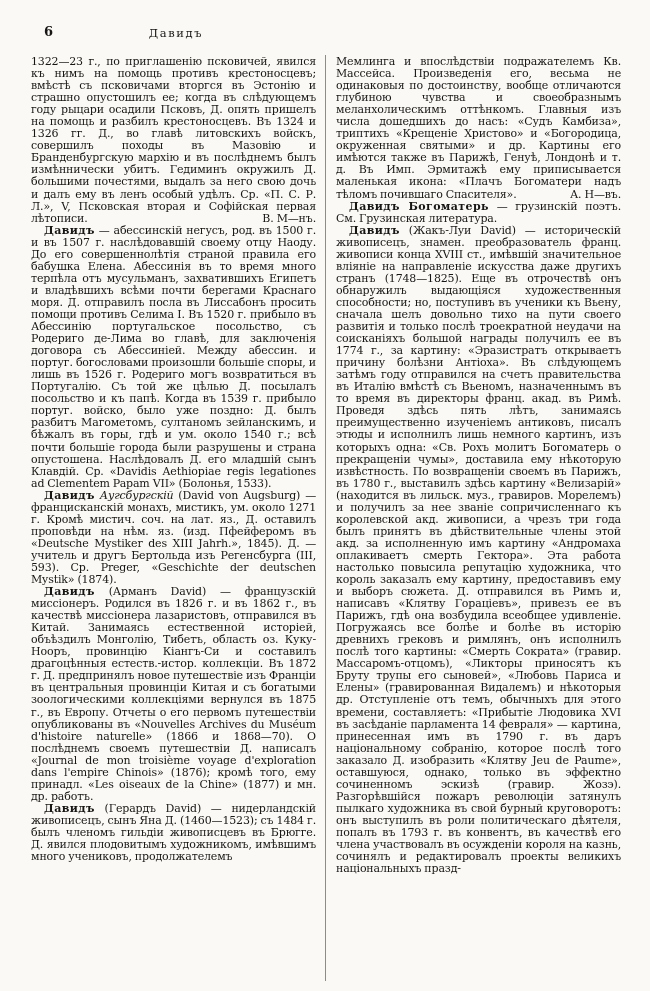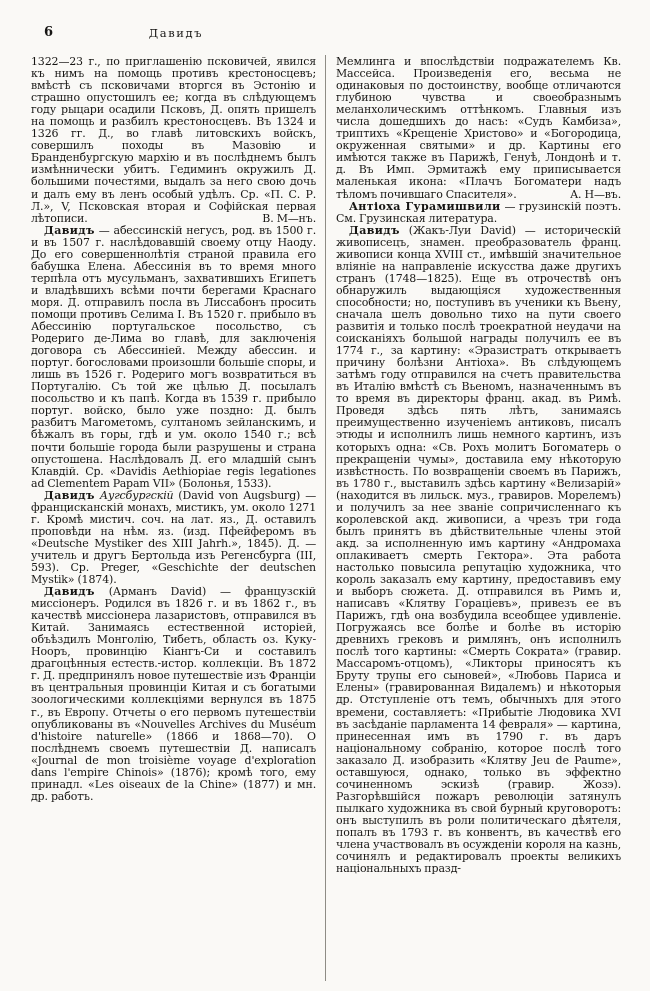--- a/index.html
+++ b/index.html
@@ -52,20 +52,21 @@
 <div class="page">
   <div class="page-number">6</div>
   <div class="running-title">Давидъ</div>
   <div class="column-divider"></div>
   <div class="columns">
     <div class="column" id="col-left">
         <p class="para noindent"><span>1322—23 г., по приглашенію псковичей, явился къ нимъ на помощь противъ крестоносцевъ; вмѣстѣ съ псковичами вторгся въ Эстонію и страшно опустошилъ ее; когда въ слѣдующемъ году рыцари осадили Псковъ, Д. опять пришелъ на помощь и разбилъ крестоносцевъ. Въ 1324 и 1326 гг. Д., во главѣ литовскихъ войскъ, совершилъ походы въ Мазовію и Бранденбургскую мархію и въ послѣднемъ былъ измѣннически убитъ. Гедиминъ окружилъ Д. большими почестями, выдалъ за него свою дочь и далъ ему въ ленъ особый удѣлъ. Ср. «П. С. Р. Л.», V, Псковская вторая и Софійская первая лѣтописи.</span><span class="sig">В. М—нъ.</span></p>
         <p class="para"><b class="headword">Давидъ</b><span> — абессинскій негусъ, род. въ 1500 г. и въ 1507 г. наслѣдовавшій своему отцу Наоду. До его совершеннолѣтія страной правила его бабушка Елена. Абессинія въ то время много терпѣла отъ мусульманъ, захватившихъ Египетъ и владѣвшихъ всѣми почти берегами Краснаго моря. Д. отправилъ посла въ Лиссабонъ просить помощи противъ Селима I. Въ 1520 г. прибыло въ Абессинію португальское посольство, съ Родериго де-Лима во главѣ, для заключенія договора съ Абессиніей. Между абессин. и португ. богословами произошли большіе споры, и лишь въ 1526 г. Родериго могъ возвратиться въ Португалію. Съ той же цѣлью Д. посылалъ посольство и къ папѣ. Когда въ 1539 г. прибыло португ. войско, было уже поздно: Д. былъ разбитъ Магометомъ, султаномъ зейланскимъ, и бѣжалъ въ горы, гдѣ и ум. около 1540 г.; всѣ почти большіе города были разрушены и страна опустошена. Наслѣдовалъ Д. его младшій сынъ Клавдій. Ср. «Davidis Aethiopiae regis legationes ad Clementem Papam VII» (Болонья, 1533).</span></p>
         <p class="para"><b class="headword">Давидъ</b><i class="subhead"> Аугсбургскій</i><span> (David von Augsburg) — францисканскій монахъ, мистикъ, ум. около 1271 г. Кромѣ мистич. соч. на лат. яз., Д. оставилъ проповѣди на нѣм. яз. (изд. Пфейферомъ въ «Deutsche Mystiker des XIII Jahrh.», 1845). Д. — учитель и другъ Бертольда изъ Регенсбурга (III, 593). Ср. Preger, «Geschichte der deutschen Mystik» (1874).</span></p>
         <p class="para"><b class="headword">Давидъ</b><span> (Арманъ David) — французскій миссіонеръ. Родился въ 1826 г. и въ 1862 г., въ качествѣ миссіонера лазаристовъ, отправился въ Китай. Занимаясь естественной исторіей, объѣздилъ Монголію, Тибетъ, область оз. Куку-Нооръ, провинцію Кіангъ-Си и составилъ драгоцѣнныя естеств.-истор. коллекціи. Въ 1872 г. Д. предпринялъ новое путешествіе изъ Франціи въ центральныя провинціи Китая и съ богатыми зоологическими коллекціями вернулся въ 1875 г., въ Европу. Отчеты о его первомъ путешествіи опубликованы въ «Nouvelles Archives du Muséum d'histoire naturelle» (1866 и 1868—70). О послѣднемъ своемъ путешествіи Д. написалъ «Journal de mon troisième voyage d'exploration dans l'empire Chinois» (1876); кромѣ того, ему принадл. «Les oiseaux de la Chine» (1877) и мн. др. работъ.</span></p>
+        <p class="para"><b class="headword">Давидъ</b><span> (Герардъ David) — нидерландскій живописецъ, сынъ Яна Д. (1460—1523); съ 1484 г. былъ членомъ гильдіи живописцевъ въ Брюгге. Д. явился плодовитымъ художникомъ, имѣвшимъ много учениковъ, продолжателемъ</span></p>
       </div>
     <div class="column" id="col-right">
         <p class="para noindent"><span>Мемлинга и впослѣдствіи подражателемъ Кв. Массейса. Произведенія его, весьма не одинаковыя по достоинству, вообще отличаются глубиною чувства и своеобразнымъ меланхолическимъ оттѣнкомъ. Главныя изъ числа дошедшихъ до насъ: «Судъ Камбиза», триптихъ «Крещеніе Христово» и «Богородица, окруженная святыми» и др. Картины его имѣются также въ Парижѣ, Генуѣ, Лондонѣ и т. д. Въ Имп. Эрмитажѣ ему приписывается маленькая икона: «Плачъ Богоматери надъ тѣломъ почившаго Спасителя».</span><span class="sig">А. Н—въ.</span></p>
-        <p class="para"><b class="headword">Антіоха Гурамишвили</b><span> — грузинскій поэтъ. См. Грузинская литература.</span></p>
+        <p class="para"><b class="headword">Давидъ Богоматерь</b><span> — грузинскій поэтъ. См. Грузинская литература.</span></p>
         <p class="para"><b class="headword">Давидъ</b><span> (Жакъ-Луи David) — историческій живописецъ, знамен. преобразователь франц. живописи конца XVIII ст., имѣвшій значительное вліяніе на направленіе искусства даже другихъ странъ (1748—1825). Еще въ отрочествѣ онъ обнаружилъ выдающіяся художественныя способности; но, поступивъ въ ученики къ Вьену, сначала шелъ довольно тихо на пути своего развитія и только послѣ троекратной неудачи на соисканіяхъ большой награды получилъ ее въ 1774 г., за картину: «Эразистратъ открываетъ причину болѣзни Антіоха». Въ слѣдующемъ затѣмъ году отправился на счетъ правительства въ Италію вмѣстѣ съ Вьеномъ, назначеннымъ въ то время въ директоры франц. акад. въ Римѣ. Проведя здѣсь пять лѣтъ, занимаясь преимущественно изученіемъ антиковъ, писалъ этюды и исполнилъ лишь немного картинъ, изъ которыхъ одна: «Св. Рохъ молитъ Богоматерь о прекращеніи чумы», доставила ему нѣкоторую извѣстность. По возвращеніи своемъ въ Парижъ, въ 1780 г., выставилъ здѣсь картину «Велизарій» (находится въ лильск. муз., гравиров. Морелемъ) и получилъ за нее званіе сопричисленнаго къ королевской акд. живописи, а чрезъ три года былъ принятъ въ дѣйствительные члены этой акд. за исполненную имъ картину «Андромаха оплакиваетъ смерть Гектора». Эта работа настолько повысила репутацію художника, что король заказалъ ему картину, предоставивъ ему и выборъ сюжета. Д. отправился въ Римъ и, написавъ «Клятву Гораціевъ», привезъ ее въ Парижъ, гдѣ она возбудила всеобщее удивленіе. Погружаясь все болѣе и болѣе въ исторію древнихъ грековъ и римлянъ, онъ исполнилъ послѣ того картины: «Смерть Сократа» (гравир. Массаромъ-отцомъ), «Ликторы приносятъ къ Бруту трупы его сыновей», «Любовь Париса и Елены» (гравированная Видалемъ) и нѣкоторыя др. Отступленіе отъ темъ, обычныхъ для этого времени, составляетъ: «Прибытіе Людовика XVI въ засѣданіе парламента 14 февраля» — картина, принесенная имъ въ 1790 г. въ даръ національному собранію, которое послѣ того заказало Д. изобразить «Клятву Jeu de Paume», оставшуюся, однако, только въ эффектно сочиненномъ эскизѣ (гравир. Жозэ). Разгорѣвшійся пожаръ революціи затянулъ пылкаго художника въ свой бурный круговоротъ: онъ выступилъ въ роли политическаго дѣятеля, попалъ въ 1793 г. въ конвентъ, въ качествѣ его члена участвовалъ въ осужденіи короля на казнь, сочинялъ и редактировалъ проекты великихъ національныхъ празд-</span></p>
       </div>
   </div>
 </div>
 
 </body></html>

